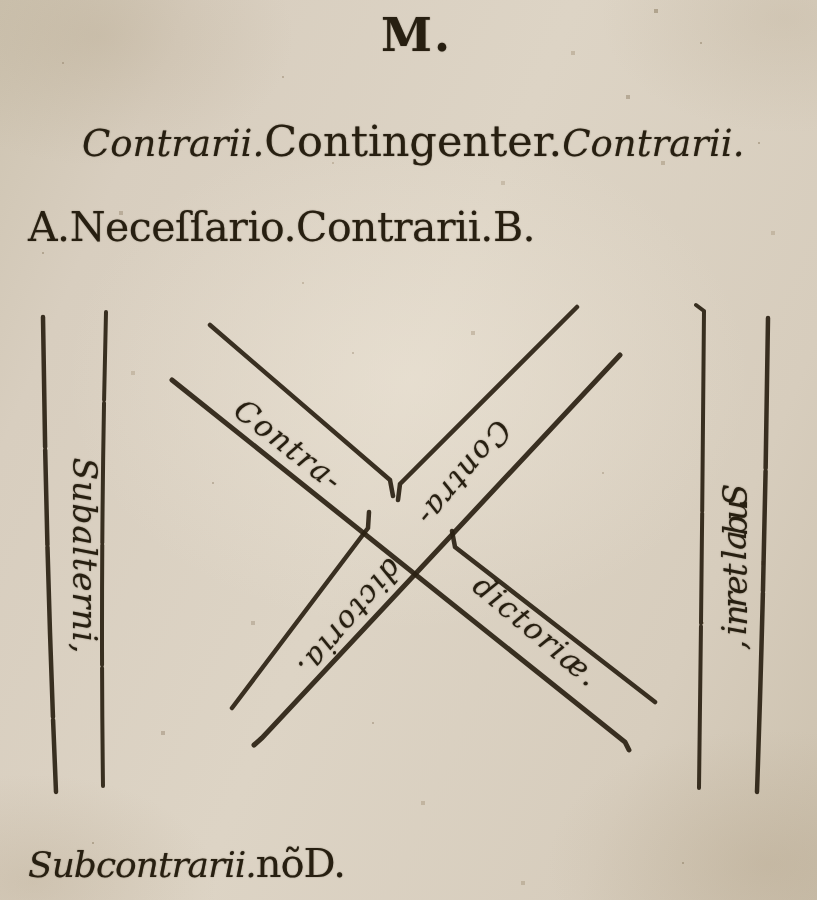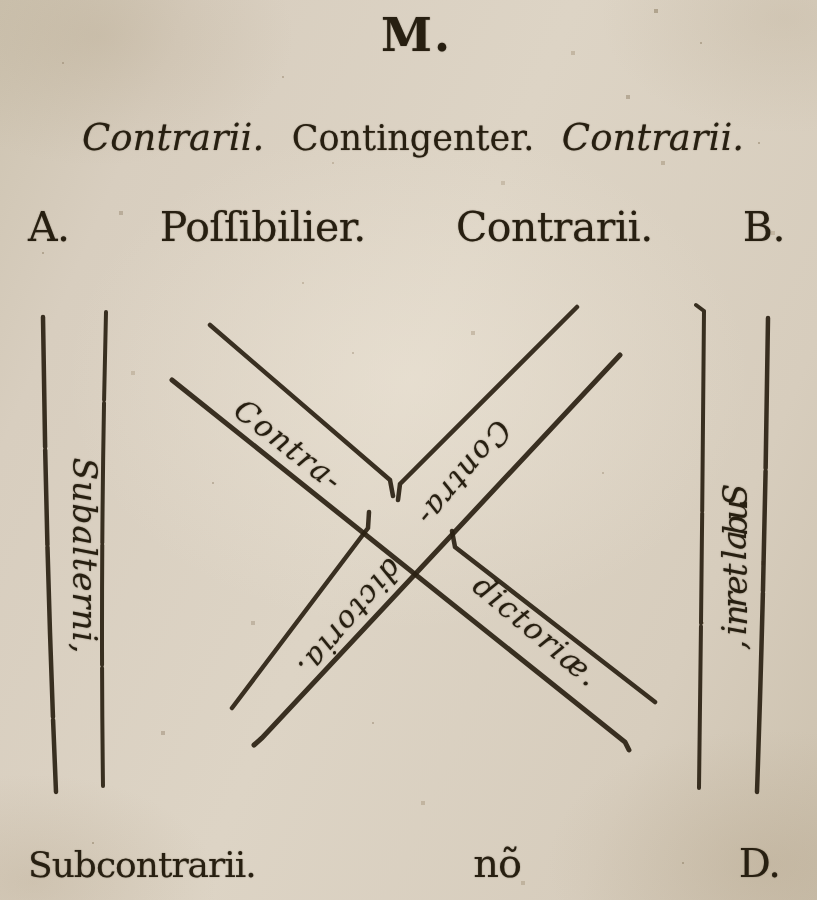--- a/index.html
+++ b/index.html
@@ -11,27 +11,27 @@
       radial-gradient(ellipse 30% 18% at 12% 4%, rgba(176,160,134,.30), rgba(176,160,134,0) 80%),
       radial-gradient(ellipse 28% 16% at 96% 2%, rgba(176,160,134,.22), rgba(176,160,134,0) 80%),
       radial-gradient(ellipse 36% 20% at 94% 96%, rgba(170,152,124,.28), rgba(170,152,124,0) 75%),
       radial-gradient(ellipse 30% 16% at 4% 98%, rgba(170,152,124,.26), rgba(170,152,124,0) 75%),
       linear-gradient(113deg,#cdc3b0 0%,#d8cebf 16%,#ddd4c5 48%,#d7cdbd 80%,#ccc1ae 100%);
     font-family:"DejaVu Serif","Liberation Serif",serif;
     color:var(--ink,#271f11);
   }
   .txt{white-space:nowrap;text-shadow:0 0 1.2px rgba(40,30,12,.6);}
   .heading{position:absolute;left:381px;top:8px;font-size:46px;font-weight:bold;letter-spacing:2px;}
-  .row{position:absolute;display:flex;justify-content:space-between;align-items:baseline;}
+  .row{position:absolute;display:flex;justify-content:flex-start;align-items:baseline;}
   .row-contraries{left:82px;top:116px;width:662px;}
   .row-a{left:28px;top:203px;width:757px;font-size:41px;letter-spacing:-0.5px;}
   .row-c{left:28px;top:818px;width:752px;font-size:40px;letter-spacing:-1px;}
-  .roman-lg{font-size:35px;}
+  .roman-lg{font-size:43px;}
   .ital{font-style:italic;font-size:37px;}
-  .ital-sm{font-size:36px;margin-top:26px;}
+  .ital-sm{font-style:italic;font-size:36px;margin-top:26px;}
   .diag{position:absolute;font-style:italic;font-size:30px;letter-spacing:2px;
         transform:translate(-50%,-50%) rotate(var(--a));white-space:nowrap;
         text-shadow:0 0 1.5px rgba(40,30,12,.55);}
   .side-left{position:absolute;left:84px;top:556px;font-style:italic;font-size:33px;letter-spacing:1px;
         transform:translate(-50%,-50%) rotate(90deg);white-space:nowrap;
         text-shadow:0 0 1.5px rgba(40,30,12,.55);}
   .vstack{position:absolute;left:735px;top:570px;display:flex;flex-direction:column;align-items:center;
         font-style:italic;font-size:33px;transform:translate(-50%,-50%);
         text-shadow:0 0 1.5px rgba(40,30,12,.55);}
   .vstack span{display:block;height:15px;line-height:15px;transform:rotate(-90deg);}
@@ -77,21 +77,21 @@
   <div class="heading txt">M.</div>
 
   <div class="row row-contraries">
     <span class="ital txt">Contrarii.</span>
     <span class="roman-lg txt">Contingenter.</span>
     <span class="ital txt">Contrarii.</span>
   </div>
 
   <div class="row row-a">
     <span class="txt">A.</span>
-    <span class="txt">Poſſibilier.</span>
+    <span class="txt">Neceſſario.</span>
     <span class="txt">Contrarii.</span>
     <span class="txt">B.</span>
   </div>
 
   <div class="row row-c">
     <span class="ital-sm txt">Subcontrarii.</span>
     <span class="txt">nõ</span>
     <span class="txt">D.</span>
   </div>
 

